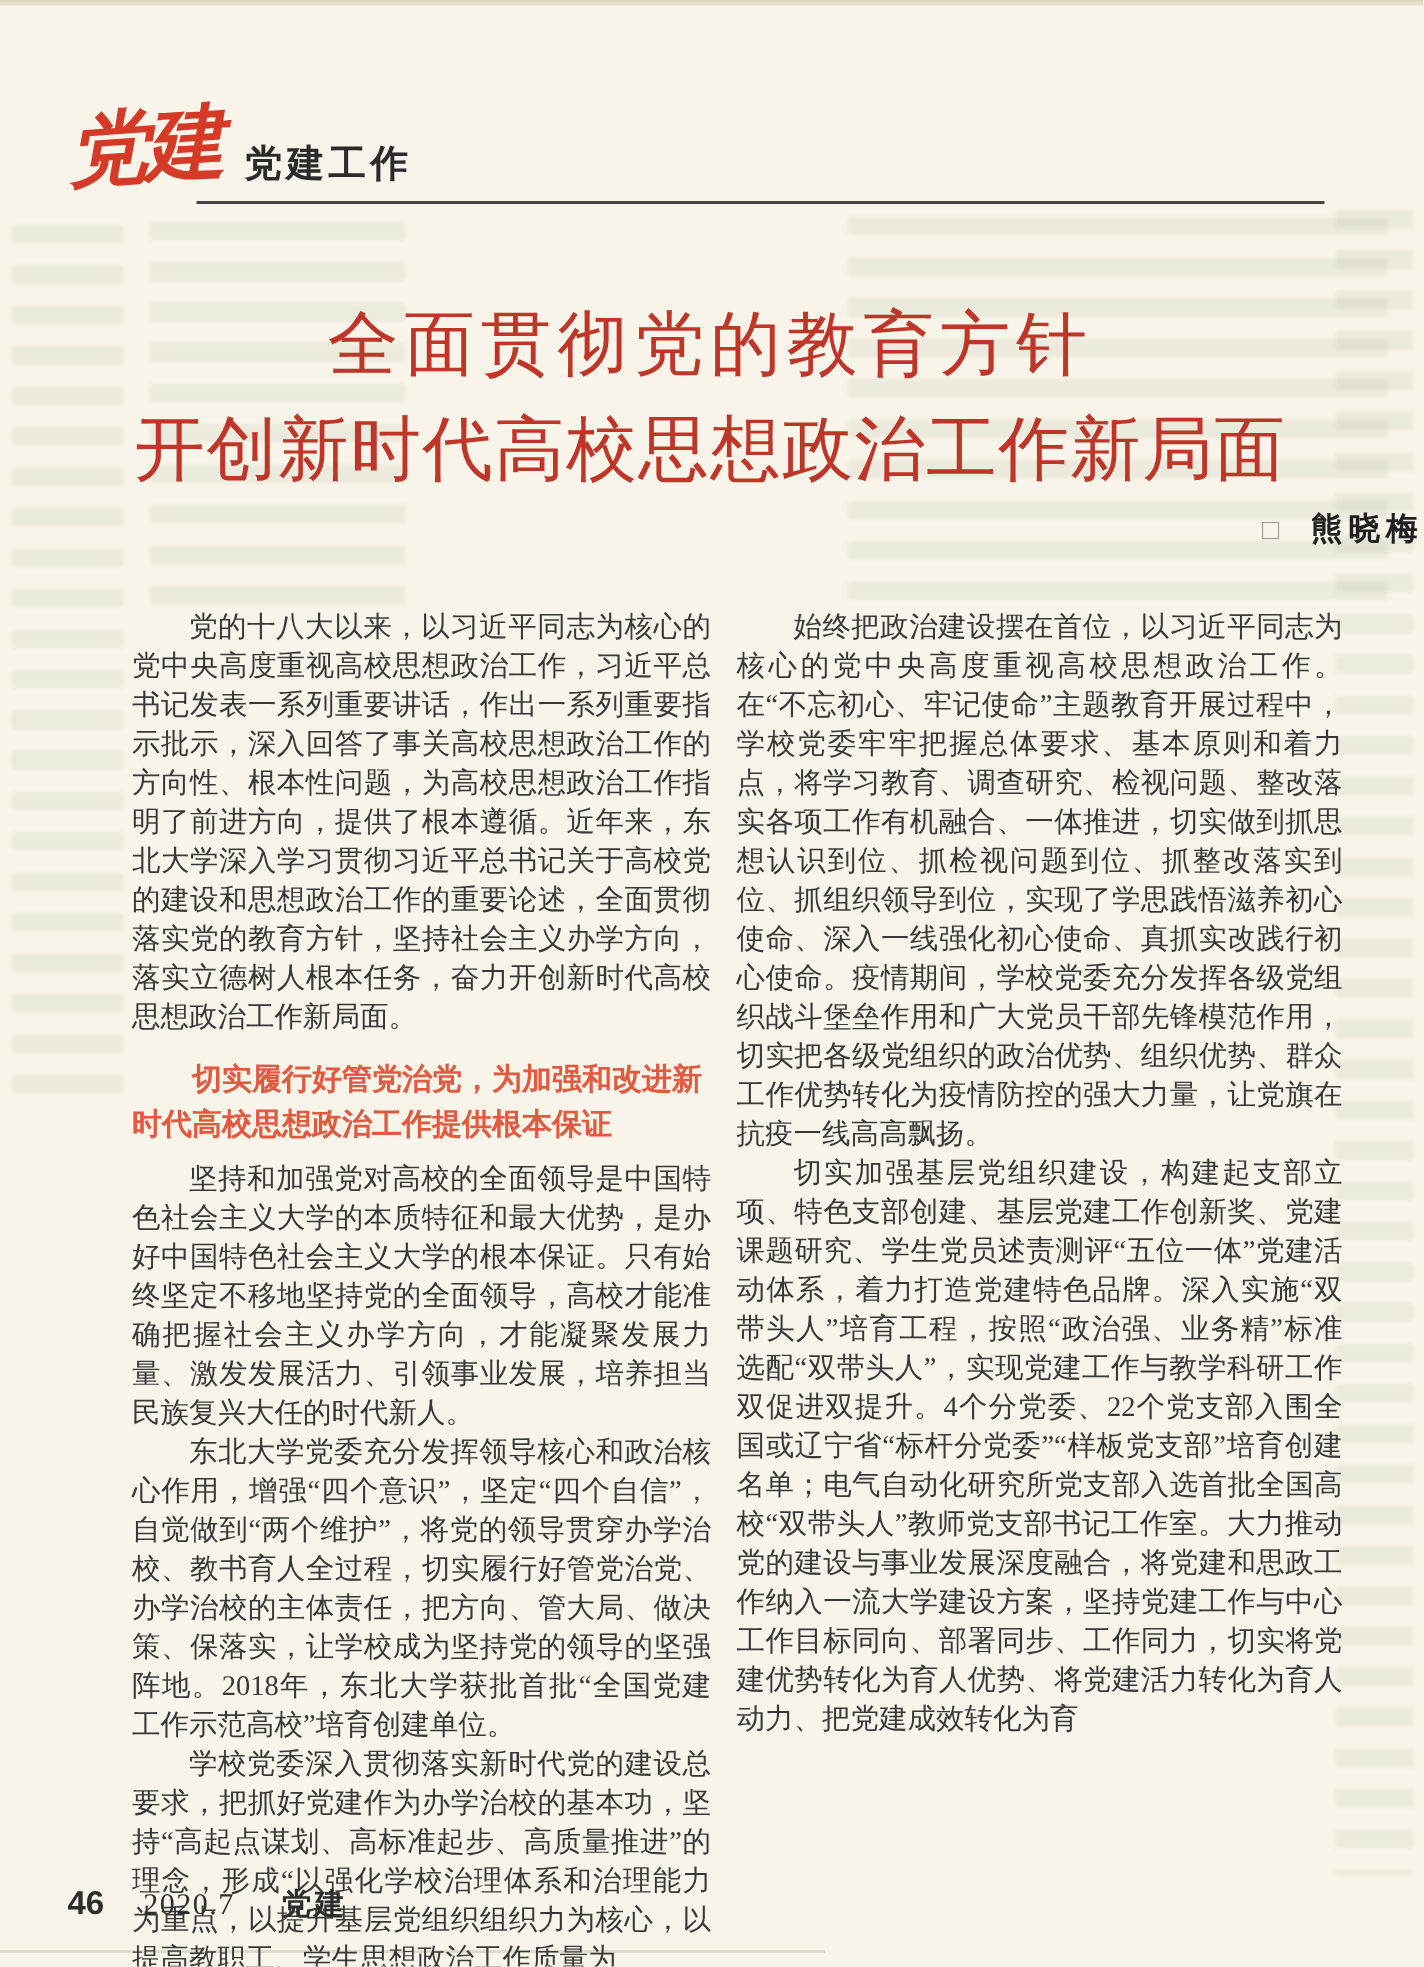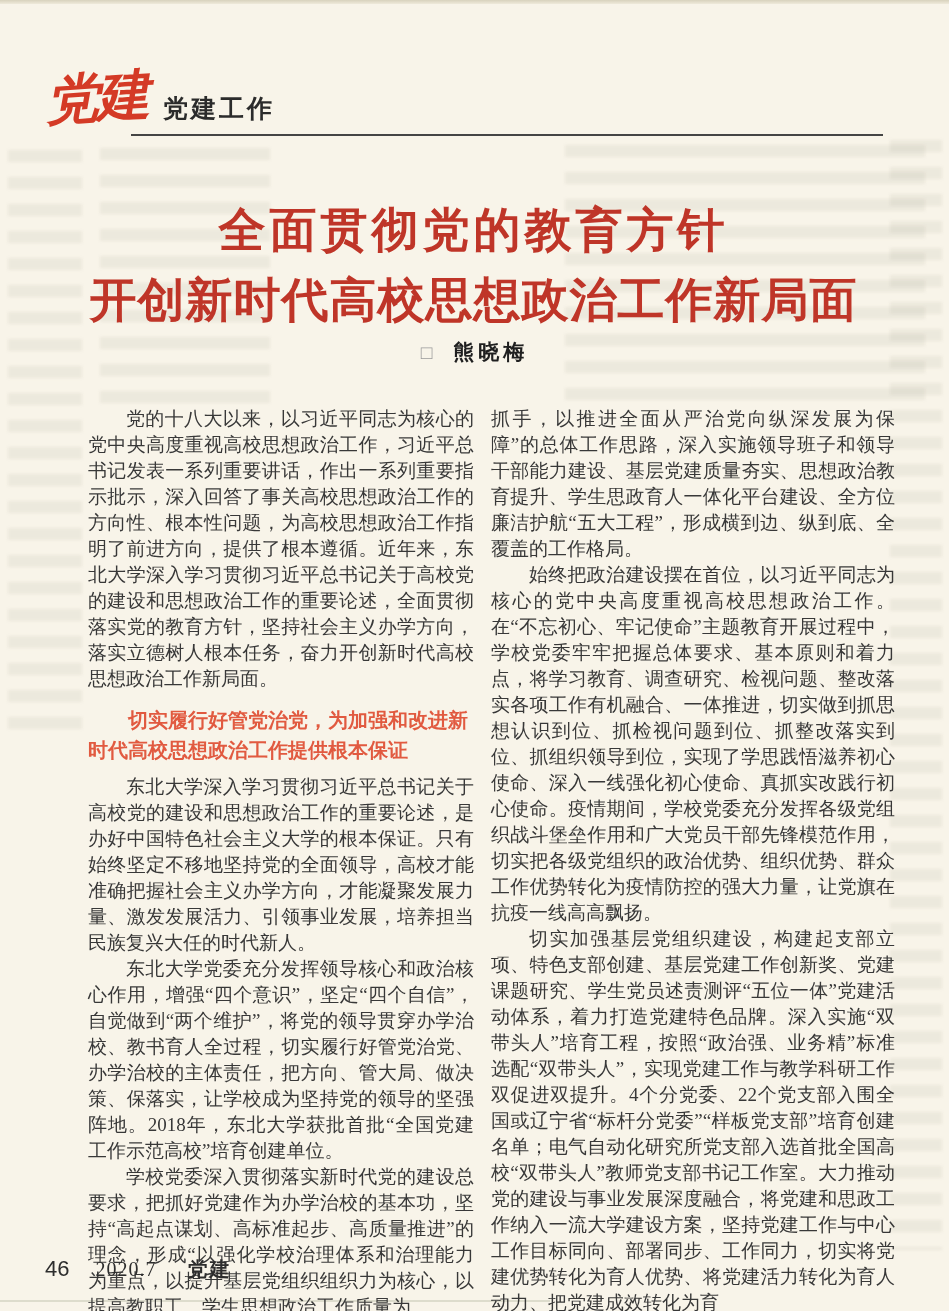--- a/index.html
+++ b/index.html
@@ -47,28 +47,28 @@
     font-weight:bold; font-size:25px; color:#2b2b2b; letter-spacing:3px;margin-left:28px;
   }
   .header-rule {
     position:absolute; left:86px; right:0; bottom:0; height:2px;
     background:#454545;
   }
 
   
   .title-block {
     position:absolute; top:200px; left:0; width:947px;
-    text-align:center; color:#bf3528; font-weight:bold;
+    text-align:center; color:#bf3528; font-weight:normal;
   }
   .title-line { font-size:47px; line-height:60px; letter-spacing:4px; }
   .title-line + .title-line { margin-top:10px; letter-spacing:1px; }
 
   .author-row {
     position:absolute; top:338px; left:0; width:949px;
-    text-align:center; font-size:21px; color:#1f1f1f;
+    text-align:right; font-size:21px; color:#1f1f1f;
   }
   .author-marker { color:#9a9a9a; font-size:19px; margin-right:16px; }
   .author-name { font-weight:bold; letter-spacing:4px; }
 
   
   .column {
     position:absolute; top:406px;
     font-size:19px; line-height:26px;
     text-align:justify; color:#383838;
   }
@@ -83,21 +83,21 @@
     color:#e15a40; text-indent:2em; text-align:left;
   }
 
   
   .footer {
     position:absolute; left:45px; top:1256px;
     color:#2d2d2d; font-size:20px;
   }
   .footer .page-number {
     font-family:"Liberation Sans","DejaVu Sans",sans-serif;
-    font-weight:normal; font-size:22px;margin-top:16px;
+    font-weight:bold; font-size:22px;margin-top:16px;
   }
   .footer .issue-date { margin-left:21px; letter-spacing:1px; }
   .footer .magazine-name { margin-left:26px; font-weight:bold; letter-spacing:2px; }
 </style>
 </head>
 <body>
 
 <div class="edge-top"></div>
 <div class="bleed bleed-left-margin"></div>
 <div class="bleed bleed-title-left"></div>
@@ -117,27 +117,26 @@
 </div>
 
 <div class="author-row">
   <span class="author-marker">□</span>
   <span class="author-name">熊晓梅</span>
 </div>
 
 <div class="column column-left">
   <p>党的十八大以来，以习近平同志为核心的党中央高度重视高校思想政治工作，习近平总书记发表一系列重要讲话，作出一系列重要指示批示，深入回答了事关高校思想政治工作的方向性、根本性问题，为高校思想政治工作指明了前进方向，提供了根本遵循。近年来，东北大学深入学习贯彻习近平总书记关于高校党的建设和思想政治工作的重要论述，全面贯彻落实党的教育方针，坚持社会主义办学方向，落实立德树人根本任务，奋力开创新时代高校思想政治工作新局面。</p>
   <h3 class="section-heading">切实履行好管党治党，为加强和改进新时代高校思想政治工作提供根本保证</h3>
-  <p>东北大学深入学习贯彻习近平总书记关于高校党的建设和思想政治工作的重要论述，是办好中国特色社会主义大学的根本保证。只有始终坚定不移地坚持党的全面领导，高校才能准确把握社会主义办学方向，才能凝聚发展力量、激发发展活力、引领事业发展，培养担当民族复兴大任的时代新人。</p>
+  <p>坚持和加强党对高校的全面领导是中国特色社会主义大学的本质特征和最大优势，是办好中国特色社会主义大学的根本保证。只有始终坚定不移地坚持党的全面领导，高校才能准确把握社会主义办学方向，才能凝聚发展力量、激发发展活力、引领事业发展，培养担当民族复兴大任的时代新人。</p>
   <p>东北大学党委充分发挥领导核心和政治核心作用，增强“四个意识”，坚定“四个自信”，自觉做到“两个维护”，将党的领导贯穿办学治校、教书育人全过程，切实履行好管党治党、办学治校的主体责任，把方向、管大局、做决策、保落实，让学校成为坚持党的领导的坚强阵地。2018年，东北大学获批首批“全国党建工作示范高校”培育创建单位。</p>
   <p>学校党委深入贯彻落实新时代党的建设总要求，把抓好党建作为办学治校的基本功，坚持“高起点谋划、高标准起步、高质量推进”的理念，形成“以强化学校治理体系和治理能力为重点，以提升基层党组织组织力为核心，以提高教职工、学生思想政治工作质量为</p>
 </div>
 
 <div class="column column-right">
-  <p class="continuation">抓手，以推进全面从严治党向纵深发展为保障”的总体工作思路，深入实施领导班子和领导干部能力建设、基层党建质量夯实、思想政治教育提升、学生思政育人一体化平台建设、全方位廉洁护航“五大工程”，形成横到边、纵到底、全覆盖的工作格局。</p>
   <p>始终把政治建设摆在首位，以习近平同志为核心的党中央高度重视高校思想政治工作。在“不忘初心、牢记使命”主题教育开展过程中，学校党委牢牢把握总体要求、基本原则和着力点，将学习教育、调查研究、检视问题、整改落实各项工作有机融合、一体推进，切实做到抓思想认识到位、抓检视问题到位、抓整改落实到位、抓组织领导到位，实现了学思践悟滋养初心使命、深入一线强化初心使命、真抓实改践行初心使命。疫情期间，学校党委充分发挥各级党组织战斗堡垒作用和广大党员干部先锋模范作用，切实把各级党组织的政治优势、组织优势、群众工作优势转化为疫情防控的强大力量，让党旗在抗疫一线高高飘扬。</p>
   <p>切实加强基层党组织建设，构建起支部立项、特色支部创建、基层党建工作创新奖、党建课题研究、学生党员述责测评“五位一体”党建活动体系，着力打造党建特色品牌。深入实施“双带头人”培育工程，按照“政治强、业务精”标准选配“双带头人”，实现党建工作与教学科研工作双促进双提升。4个分党委、22个党支部入围全国或辽宁省“标杆分党委”“样板党支部”培育创建名单；电气自动化研究所党支部入选首批全国高校“双带头人”教师党支部书记工作室。大力推动党的建设与事业发展深度融合，将党建和思政工作纳入一流大学建设方案，坚持党建工作与中心工作目标同向、部署同步、工作同力，切实将党建优势转化为育人优势、将党建活力转化为育人动力、把党建成效转化为育</p>
 </div>
 
 <div class="footer">
   <span class="page-number">46</span>
   <span class="issue-date">2020.7</span>
   <span class="magazine-name">党建</span>
 </div>
 

